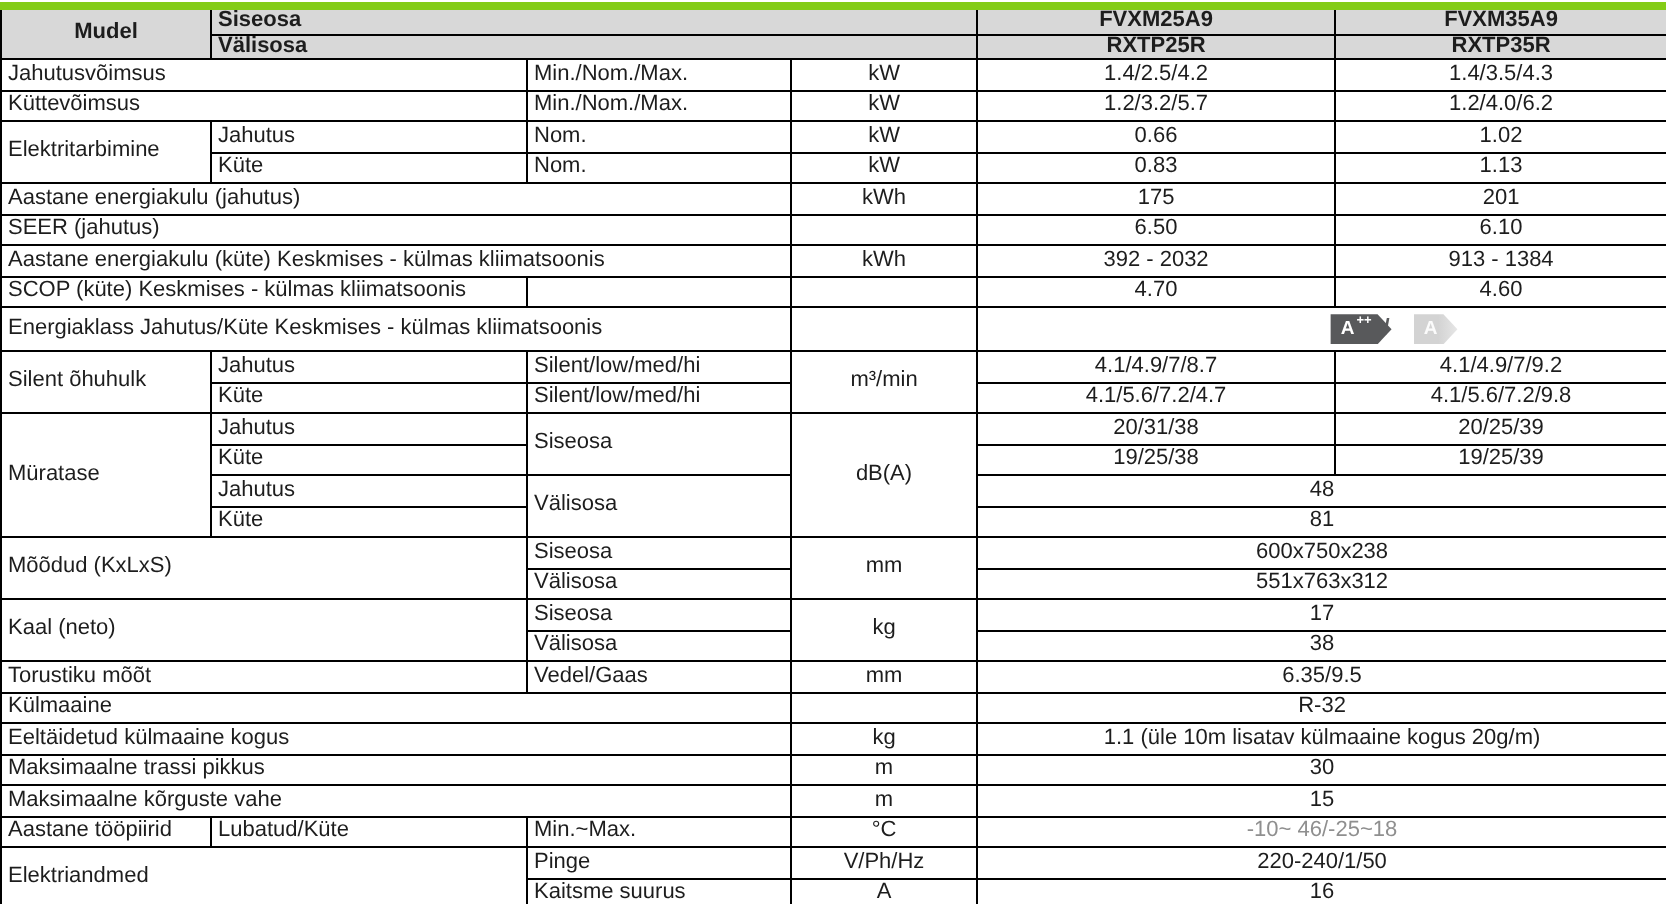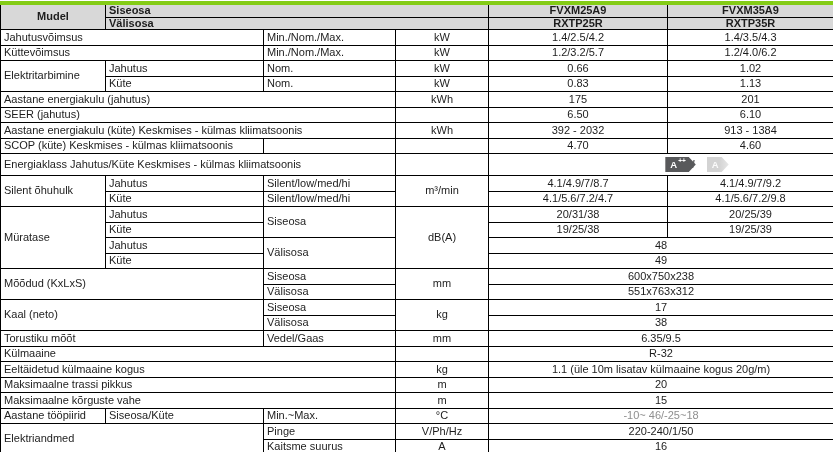--- a/index.html
+++ b/index.html
@@ -147,21 +147,21 @@
     <td class="ctr">19/25/38</td>
     <td class="ctr">19/25/39</td>
   </tr>
   <tr>
     <td class="lbl">Jahutus</td>
     <td class="lbl" rowspan="2">Välisosa</td>
     <td class="ctr" colspan="2">48</td>
   </tr>
   <tr>
     <td class="lbl">Küte</td>
-    <td class="ctr" colspan="2">49</td>
+    <td class="ctr" colspan="2">81</td>
   </tr>
 
   <tr>
     <td class="lbl" colspan="2" rowspan="2">Mõõdud (KxLxS)</td>
     <td class="lbl">Siseosa</td>
     <td class="ctr" rowspan="2">mm</td>
     <td class="ctr" colspan="2">600x750x238</td>
   </tr>
   <tr>
     <td class="lbl">Välisosa</td>
@@ -192,31 +192,31 @@
     <td class="ctr" colspan="2">R-32</td>
   </tr>
   <tr>
     <td class="lbl" colspan="3">Eeltäidetud külmaaine kogus</td>
     <td class="ctr">kg</td>
     <td class="ctr" colspan="2">1.1 (üle 10m lisatav külmaaine kogus 20g/m)</td>
   </tr>
   <tr>
     <td class="lbl" colspan="3">Maksimaalne trassi pikkus</td>
     <td class="ctr">m</td>
-    <td class="ctr" colspan="2">20</td>
+    <td class="ctr" colspan="2">30</td>
   </tr>
   <tr>
     <td class="lbl" colspan="3">Maksimaalne kõrguste vahe</td>
     <td class="ctr">m</td>
     <td class="ctr" colspan="2">15</td>
   </tr>
 
   <tr>
     <td class="lbl">Aastane tööpiirid</td>
-    <td class="lbl">Siseosa/Küte</td>
+    <td class="lbl">Lubatud/Küte</td>
     <td class="lbl">Min.~Max.</td>
     <td class="ctr">°C</td>
     <td class="ctr gray" colspan="2">-10~ 46/-25~18</td>
   </tr>
 
   <tr>
     <td class="lbl" colspan="2" rowspan="2">Elektriandmed</td>
     <td class="lbl">Pinge</td>
     <td class="ctr">V/Ph/Hz</td>
     <td class="ctr" colspan="2">220-240/1/50</td>

